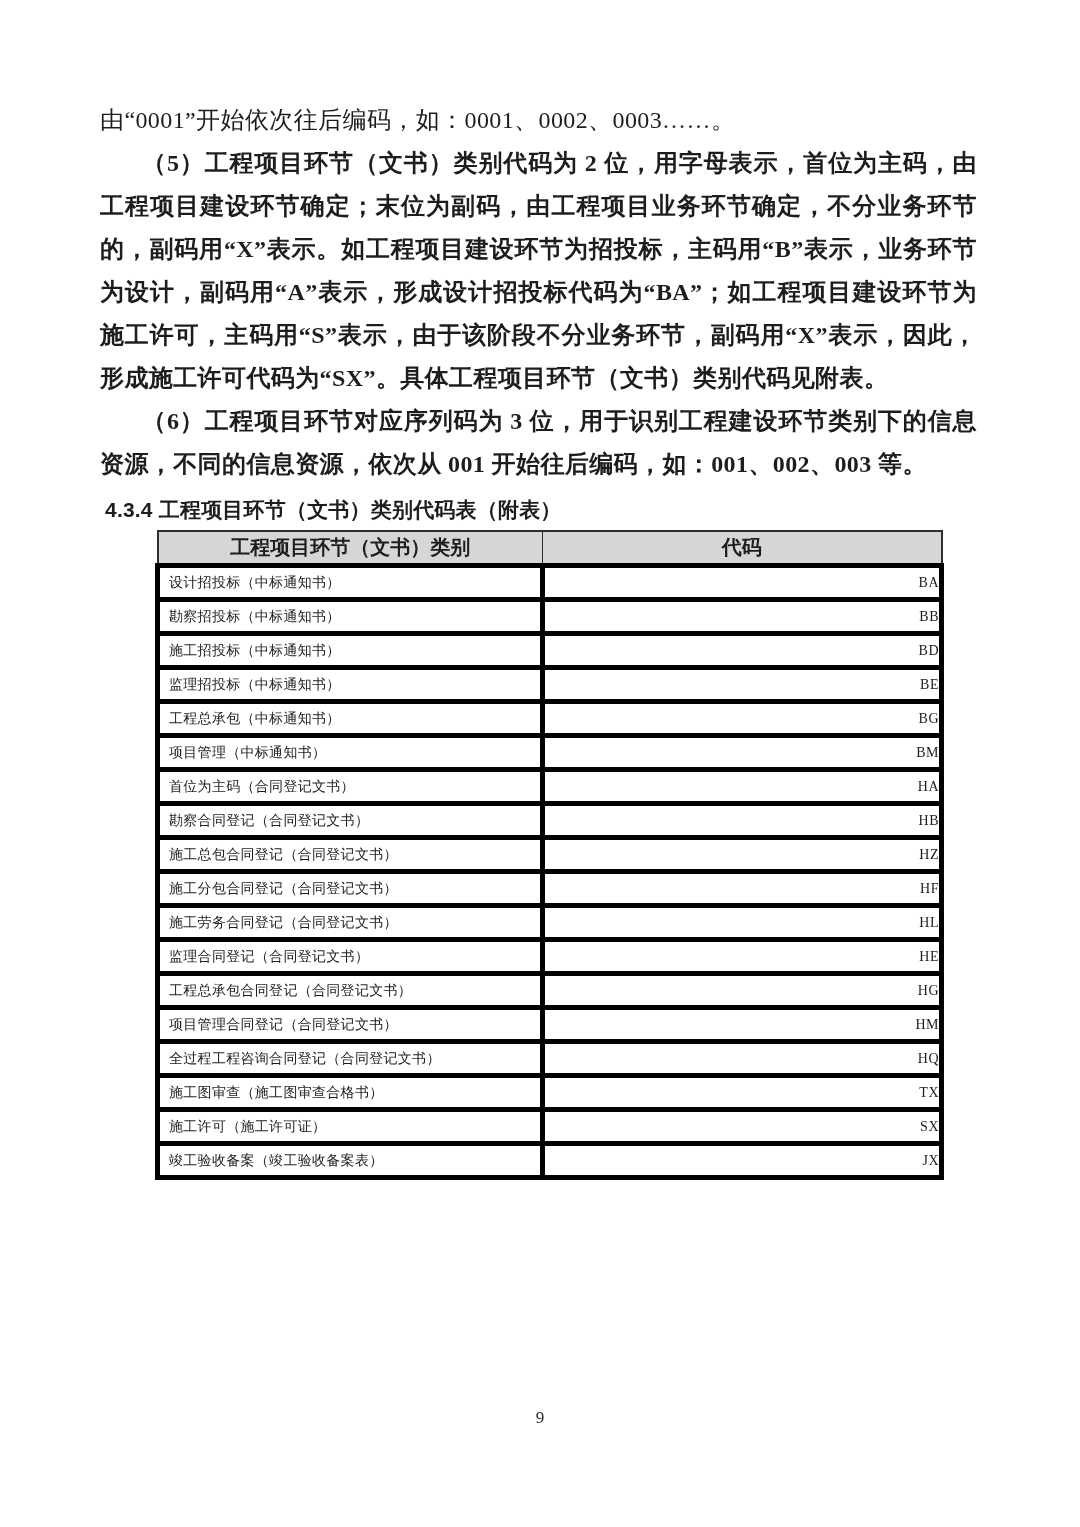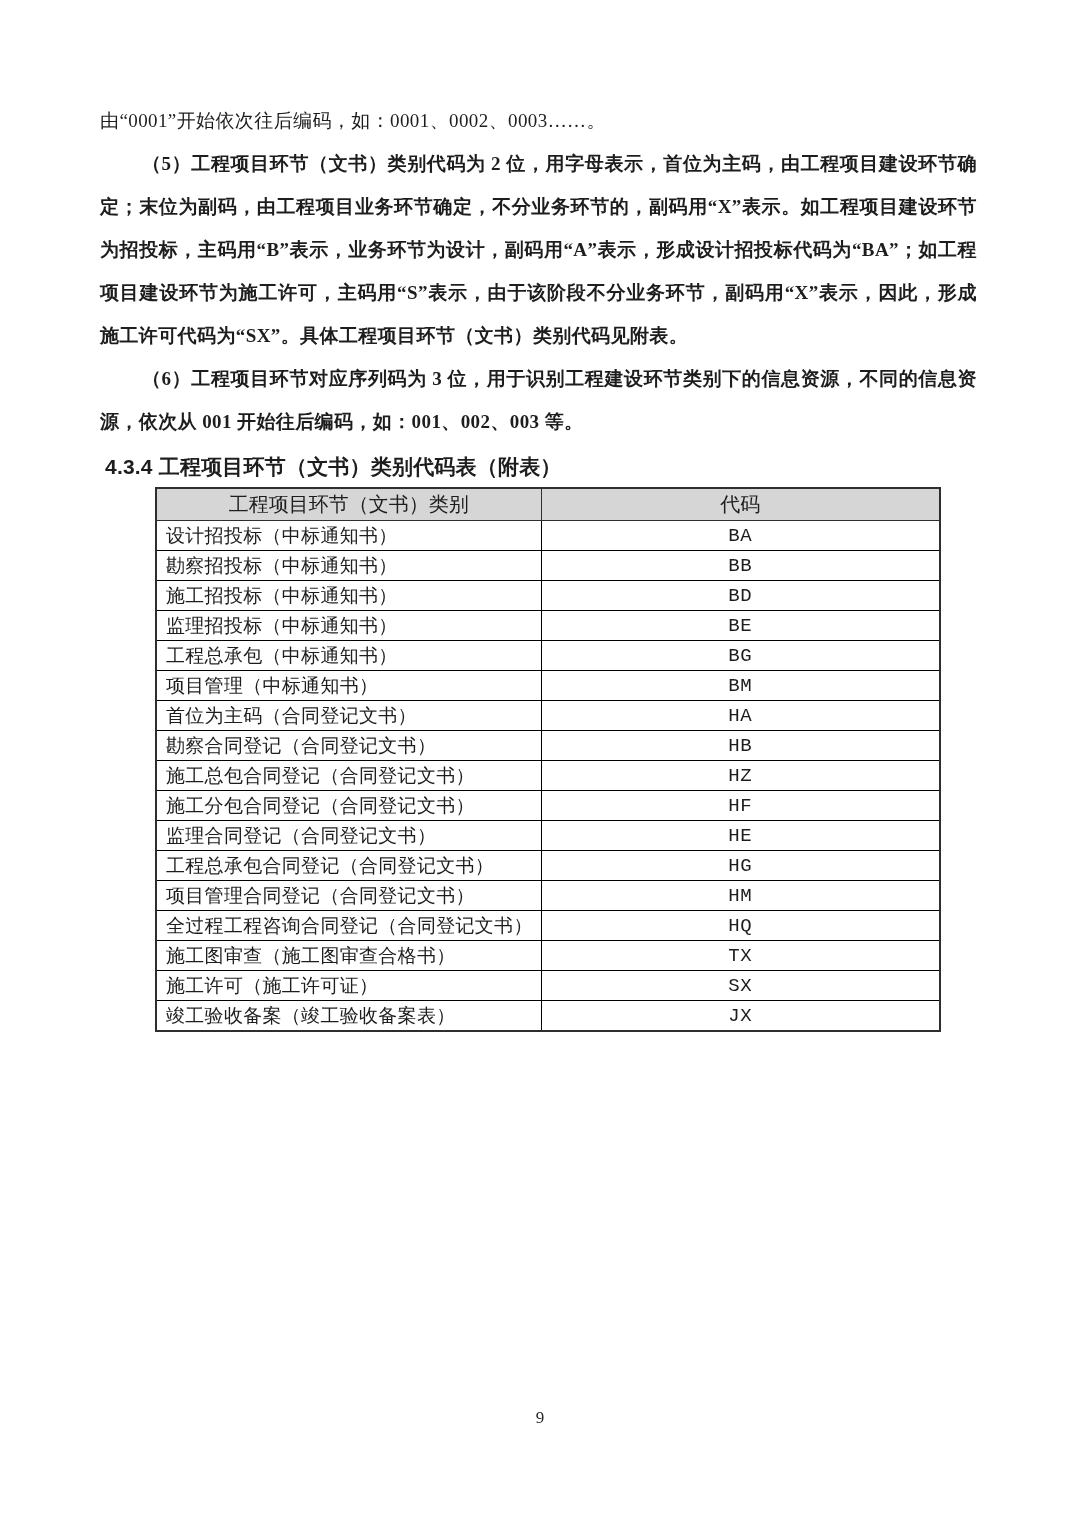--- a/index.html
+++ b/index.html
@@ -17,21 +17,21 @@
     color: #1d1d1d;
   }
   .content {
     position: absolute;
     left: 100px;
     top: 99px;
     width: 877px;
   }
   .body-par {
     margin: 0;
-    font-size: 19px;
+    font-size: 24px;
     line-height: 43px;
     text-align: justify;
     text-justify: inter-character;
     letter-spacing: 0.4px;
   }
   .body-par.indent {
     text-indent: 42px;
     font-weight: bold;
   }
   .section-heading {
@@ -52,41 +52,41 @@
     border-collapse: collapse;
     width: 784px;
     table-layout: fixed;
     border: 2px solid #2e2e2e;
   }
   table.code-table col.c-cat  { width: 385px; }
   table.code-table col.c-code { width: 399px; }
   table.code-table th {
     background: #d6d6d6;
     font-family: "Liberation Sans", "DejaVu Sans", sans-serif;
-    font-weight: normal;
+    font-weight: bold;
     font-size: 20px;
     height: 31px;
     border: 1px solid #2e2e2e;
     text-align: center;
     padding: 0;
   }
   table.code-table td {
-    border: 1px solid #000000;
+    border: 5px solid #000000;
     height: 29px;
-    font-size: 19px;
+    font-size: 14px;
     padding: 0;
   }
   table.code-table td.cat {
     text-align: left;
     padding-left: 9px;
     letter-spacing: 0.3px;
   }
   table.code-table td.code {
-    text-align: center;
-    font-family: Liberation Mono, monospace;
+    text-align: right;
+    font-family: Liberation Serif, serif;
     letter-spacing: 0.5px;
   }
   .page-number {
     position: absolute;
     left: 0;
     right: 0;
     top: 1408px;
     text-align: center;
     font-size: 17px;
     color: #2a2a2a;
@@ -154,20 +154,24 @@
   </tr>
             <tr>
     <td class="cat">施工总包合同登记（合同登记文书）</td>
     <td class="code">HZ</td>
   </tr>
             <tr>
     <td class="cat">施工分包合同登记（合同登记文书）</td>
     <td class="code">HF</td>
   </tr>
             <tr>
+    <td class="cat">施工劳务合同登记（合同登记文书）</td>
+    <td class="code">HL</td>
+  </tr>
+            <tr>
     <td class="cat">监理合同登记（合同登记文书）</td>
     <td class="code">HE</td>
   </tr>
             <tr>
     <td class="cat">工程总承包合同登记（合同登记文书）</td>
     <td class="code">HG</td>
   </tr>
             <tr>
     <td class="cat">项目管理合同登记（合同登记文书）</td>
     <td class="code">HM</td>

